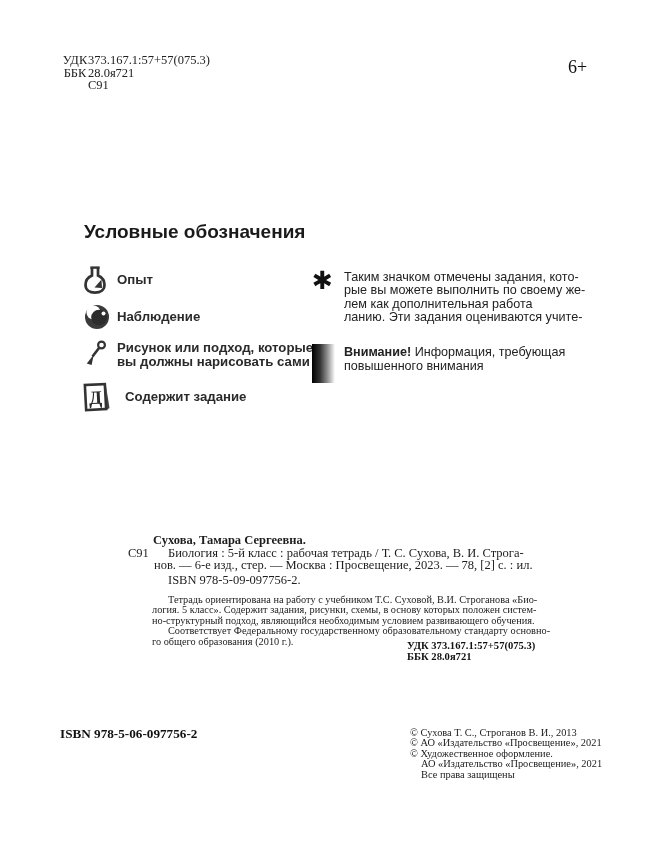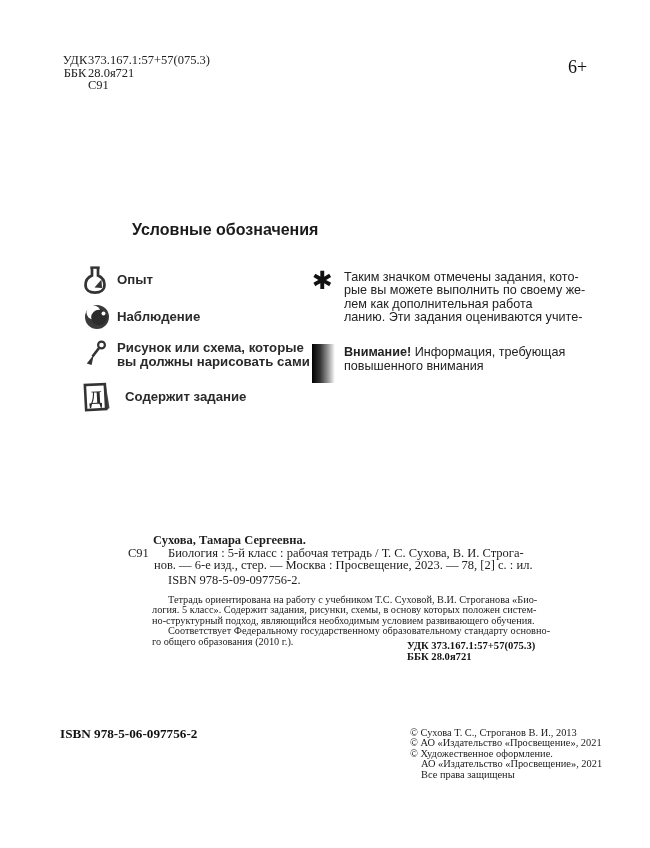--- a/index.html
+++ b/index.html
@@ -13,21 +13,21 @@
   .sans{font-family:"Liberation Sans", sans-serif;}
   .nowrap{white-space:nowrap;}
 
   
   .cat-top{left:62px;top:54px;font-size:12.5px;line-height:12.5px;color:#222;}
   .cat-row{display:flex;}
   .cat-label{width:26px;flex:0 0 26px;text-align:center;}
   .age-badge{left:568px;top:57px;font-size:18px;color:#111;}
 
   
-  .legend-title{left:84px;top:221px;font-size:16px;font-weight:bold;color:#1a1a1a;margin-left:48px;}
+  .legend-title{left:84px;top:221px;font-size:19px;font-weight:bold;color:#1a1a1a;}
   .legend-label{font-size:13.2px;font-weight:600;color:#2a2a2a;}
   .legend-label2{line-height:14.2px;}
   .note-lines{font-size:12.6px;font-weight:500;color:#222;line-height:13.4px;}
   .asterisk{font-size:25px;line-height:25px;color:#111;font-family:"DejaVu Sans", sans-serif;}
   .grad-bar{width:23px;height:39px;background:linear-gradient(90deg,#000 0%,#333 35%,#999 70%,#fff 100%);}
   .att-bold{font-weight:700;}
 
   
   .bib{font-size:12.5px;line-height:12.5px;color:#1d1d1d;}
   .bib-bold{font-weight:bold;}
@@ -80,21 +80,21 @@
     <circle cx="20.5" cy="10.5" r="2" fill="#fff"></circle>
   </svg>
   <div class="abs legend-label sans nowrap" style="left:117px;top:309px;">Наблюдение</div>
 
   <svg class="abs icon-box" style="left:84px;top:339px;" width="24" height="27" viewBox="0 0 24 27">
     <circle cx="17.5" cy="6" r="3.4" fill="none" stroke="#333" stroke-width="2.2"></circle>
     <path d="M15 9 L8.5 17.5" stroke="#333" stroke-width="2.6" fill="none"></path>
     <path d="M9.8 15.5 L2.8 24.5 L7.6 26 Z" fill="#333"></path>
   </svg>
   <div class="abs legend-label legend-label2 sans" style="left:117px;top:341px;">
-    <div class="nowrap">Рисунок или схема, которые</div>
+    <div class="nowrap">Рисунок или подход, которые</div>
     <div class="nowrap">вы должны нарисовать сами</div>
   </div>
 
   <svg class="abs icon-box" style="left:80px;top:381px;" width="32" height="32" viewBox="0 0 32 32">
     <path d="M26 5 l3.5 22 l-3 2 Z" fill="#444"></path>
     <g transform="rotate(-3 16 16)">
       <rect x="5.5" y="3.5" width="20" height="25" fill="#fff" stroke="#333" stroke-width="2.6"></rect>
       <text x="15.5" y="23" text-anchor="middle" font-family="Liberation Serif, serif" font-weight="bold" font-size="19" fill="#2c2c2c">Д</text>
     </g>
   </svg>

